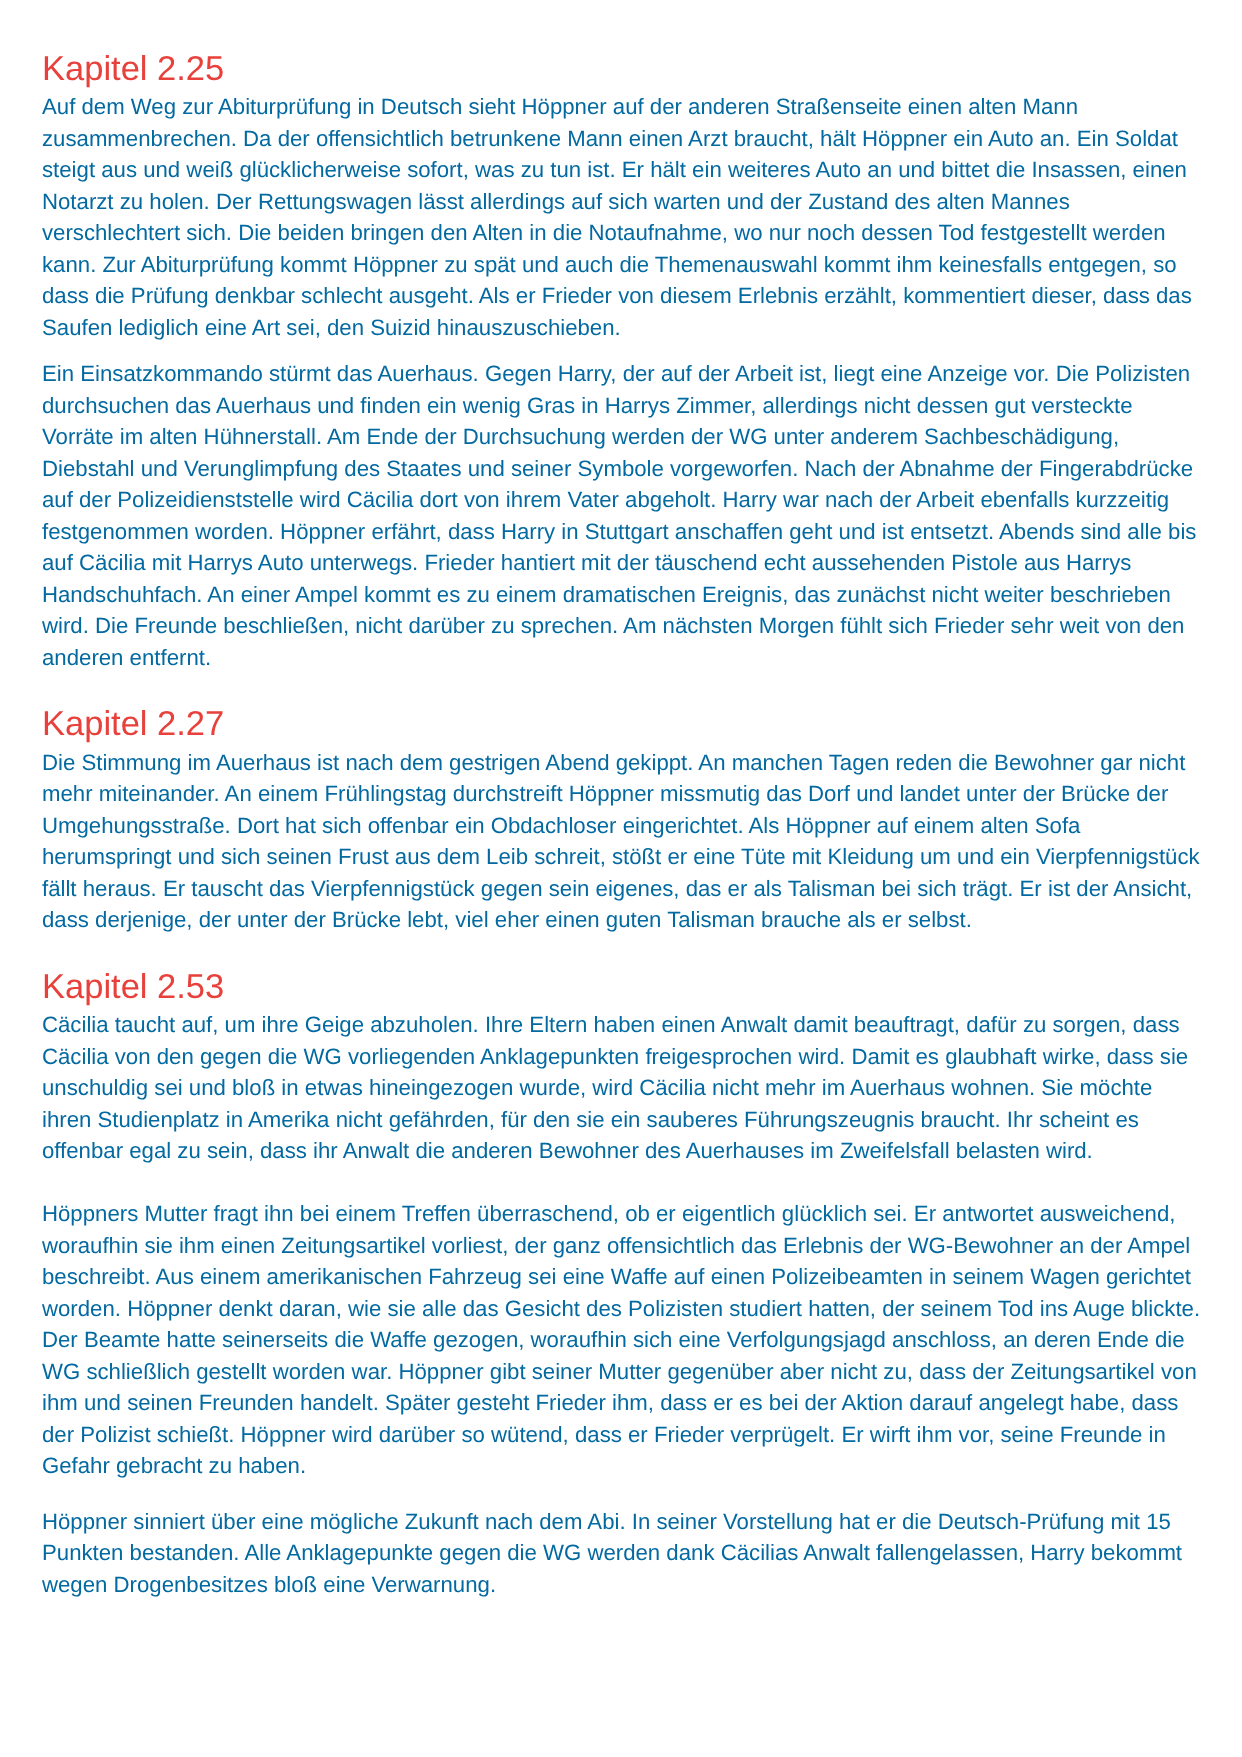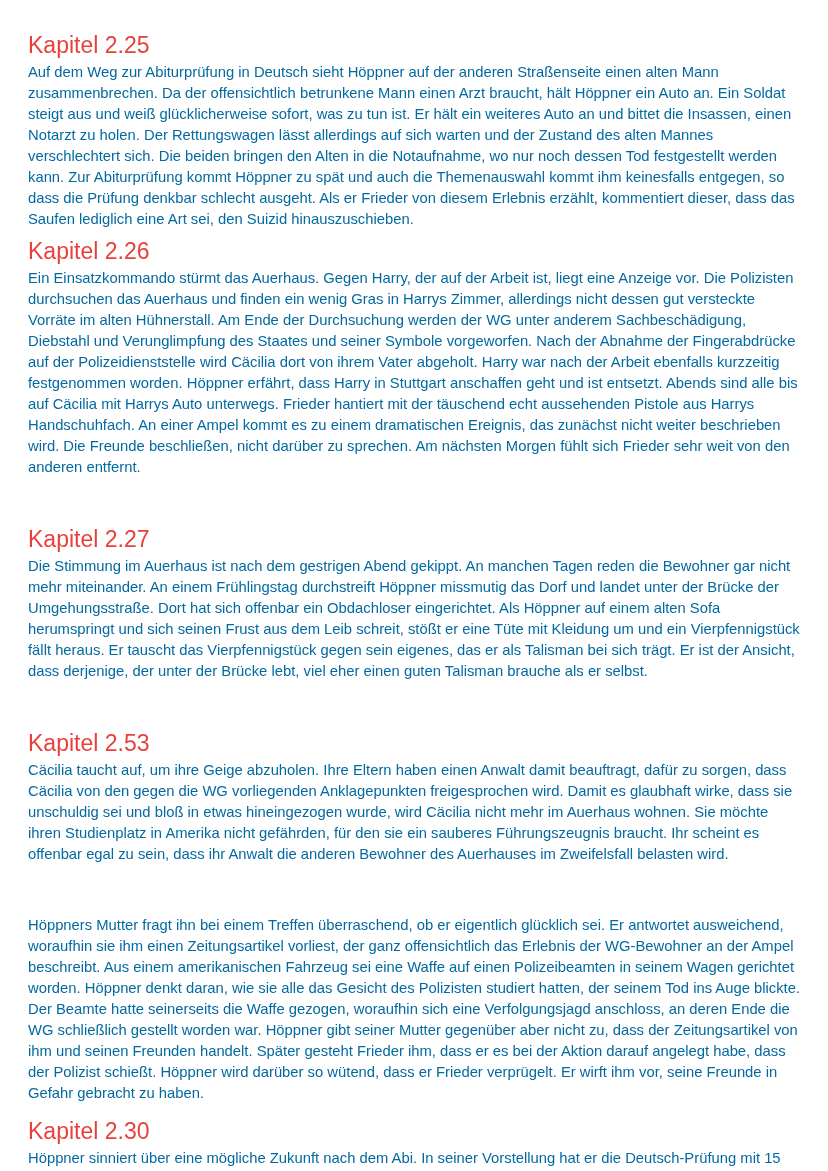--- a/index.html
+++ b/index.html
@@ -11,21 +11,21 @@
   body {
     position: relative;
     min-height: 1171px;
     overflow: hidden;
   }
   .page {
     padding: 34px 26px 0 28px;
   }
   .chapter { margin-top: 10px; }
   .chapter:first-child { margin-top: 0; }
-  .chapter.gap-large { margin-top: 50px; }
+  .chapter.gap-large { margin-top: 21px; }
   .chapter.gap-medium { margin-top: 16px; }
   .chapter-title {
     color: #e8413c;
     font-size: 23px;
     font-weight: 400;
     line-height: 22px;
     margin-bottom: 6px;
   }
   .chapter-body {
     color: #0369a1;
@@ -38,36 +38,34 @@
 <body>
 
 <div class="page">
 
   <section class="chapter">
     <h2 class="chapter-title">Kapitel 2.25</h2>
     <p class="chapter-body">Auf dem Weg zur Abiturprüfung in Deutsch sieht Höppner auf der anderen Straßenseite einen alten Mann zusammenbrechen. Da der offensichtlich betrunkene Mann einen Arzt braucht, hält Höppner ein Auto an. Ein Soldat steigt aus und weiß glücklicherweise sofort, was zu tun ist. Er hält ein weiteres Auto an und bittet die Insassen, einen Notarzt zu holen. Der Rettungswagen lässt allerdings auf sich warten und der Zustand des alten Mannes verschlechtert sich. Die beiden bringen den Alten in die Notaufnahme, wo nur noch dessen Tod festgestellt werden kann. Zur Abiturprüfung kommt Höppner zu spät und auch die Themenauswahl kommt ihm keinesfalls entgegen, so dass die Prüfung denkbar schlecht ausgeht. Als er Frieder von diesem Erlebnis erzählt, kommentiert dieser, dass das Saufen lediglich eine Art sei, den Suizid hinauszuschieben.</p>
   </section>
 
   <section class="chapter">
-    <h2 class="chapter-title">Kapitel 2.26</h2>
     <p class="chapter-body">Ein Einsatzkommando stürmt das Auerhaus. Gegen Harry, der auf der Arbeit ist, liegt eine Anzeige vor. Die Polizisten durchsuchen das Auerhaus und finden ein wenig Gras in Harrys Zimmer, allerdings nicht dessen gut versteckte Vorräte im alten Hühnerstall. Am Ende der Durchsuchung werden der WG unter anderem Sachbeschädigung, Diebstahl und Verunglimpfung des Staates und seiner Symbole vorgeworfen. Nach der Abnahme der Fingerabdrücke auf der Polizeidienststelle wird Cäcilia dort von ihrem Vater abgeholt. Harry war nach der Arbeit ebenfalls kurzzeitig festgenommen worden. Höppner erfährt, dass Harry in Stuttgart anschaffen geht und ist entsetzt. Abends sind alle bis auf Cäcilia mit Harrys Auto unterwegs. Frieder hantiert mit der täuschend echt aussehenden Pistole aus Harrys Handschuhfach. An einer Ampel kommt es zu einem dramatischen Ereignis, das zunächst nicht weiter beschrieben wird. Die Freunde beschließen, nicht darüber zu sprechen. Am nächsten Morgen fühlt sich Frieder sehr weit von den anderen entfernt.</p>
   </section>
 
   <section class="chapter gap-large">
     <h2 class="chapter-title">Kapitel 2.27</h2>
     <p class="chapter-body">Die Stimmung im Auerhaus ist nach dem gestrigen Abend gekippt. An manchen Tagen reden die Bewohner gar nicht mehr miteinander. An einem Frühlingstag durchstreift Höppner missmutig das Dorf und landet unter der Brücke der Umgehungsstraße. Dort hat sich offenbar ein Obdachloser eingerichtet. Als Höppner auf einem alten Sofa herumspringt und sich seinen Frust aus dem Leib schreit, stößt er eine Tüte mit Kleidung um und ein Vierpfennigstück fällt heraus. Er tauscht das Vierpfennigstück gegen sein eigenes, das er als Talisman bei sich trägt. Er ist der Ansicht, dass derjenige, der unter der Brücke lebt, viel eher einen guten Talisman brauche als er selbst.</p>
   </section>
 
   <section class="chapter gap-large">
     <h2 class="chapter-title">Kapitel 2.53</h2>
     <p class="chapter-body">Cäcilia taucht auf, um ihre Geige abzuholen. Ihre Eltern haben einen Anwalt damit beauftragt, dafür zu sorgen, dass Cäcilia von den gegen die WG vorliegenden Anklagepunkten freigesprochen wird. Damit es glaubhaft wirke, dass sie unschuldig sei und bloß in etwas hineingezogen wurde, wird Cäcilia nicht mehr im Auerhaus wohnen. Sie möchte ihren Studienplatz in Amerika nicht gefährden, für den sie ein sauberes Führungszeugnis braucht. Ihr scheint es offenbar egal zu sein, dass ihr Anwalt die anderen Bewohner des Auerhauses im Zweifelsfall belasten wird.</p>
   </section>
 
   <section class="chapter gap-large">
     <p class="chapter-body">Höppners Mutter fragt ihn bei einem Treffen überraschend, ob er eigentlich glücklich sei. Er antwortet ausweichend, woraufhin sie ihm einen Zeitungsartikel vorliest, der ganz offensichtlich das Erlebnis der WG-Bewohner an der Ampel beschreibt. Aus einem amerikanischen Fahrzeug sei eine Waffe auf einen Polizeibeamten in seinem Wagen gerichtet worden. Höppner denkt daran, wie sie alle das Gesicht des Polizisten studiert hatten, der seinem Tod ins Auge blickte. Der Beamte hatte seinerseits die Waffe gezogen, woraufhin sich eine Verfolgungsjagd anschloss, an deren Ende die WG schließlich gestellt worden war. Höppner gibt seiner Mutter gegenüber aber nicht zu, dass der Zeitungsartikel von ihm und seinen Freunden handelt. Später gesteht Frieder ihm, dass er es bei der Aktion darauf angelegt habe, dass der Polizist schießt. Höppner wird darüber so wütend, dass er Frieder verprügelt. Er wirft ihm vor, seine Freunde in Gefahr gebracht zu haben.</p>
   </section>
 
   <section class="chapter gap-medium">
-    <h2 class="chapter-title">Kapitel 2.30</h2>
     <p class="chapter-body">Höppner sinniert über eine mögliche Zukunft nach dem Abi. In seiner Vorstellung hat er die Deutsch-Prüfung mit 15 Punkten bestanden. Alle Anklagepunkte gegen die WG werden dank Cäcilias Anwalt fallengelassen, Harry bekommt wegen Drogenbesitzes bloß eine Verwarnung.</p>
   </section>
 
 </div>
 
 </body></html>

